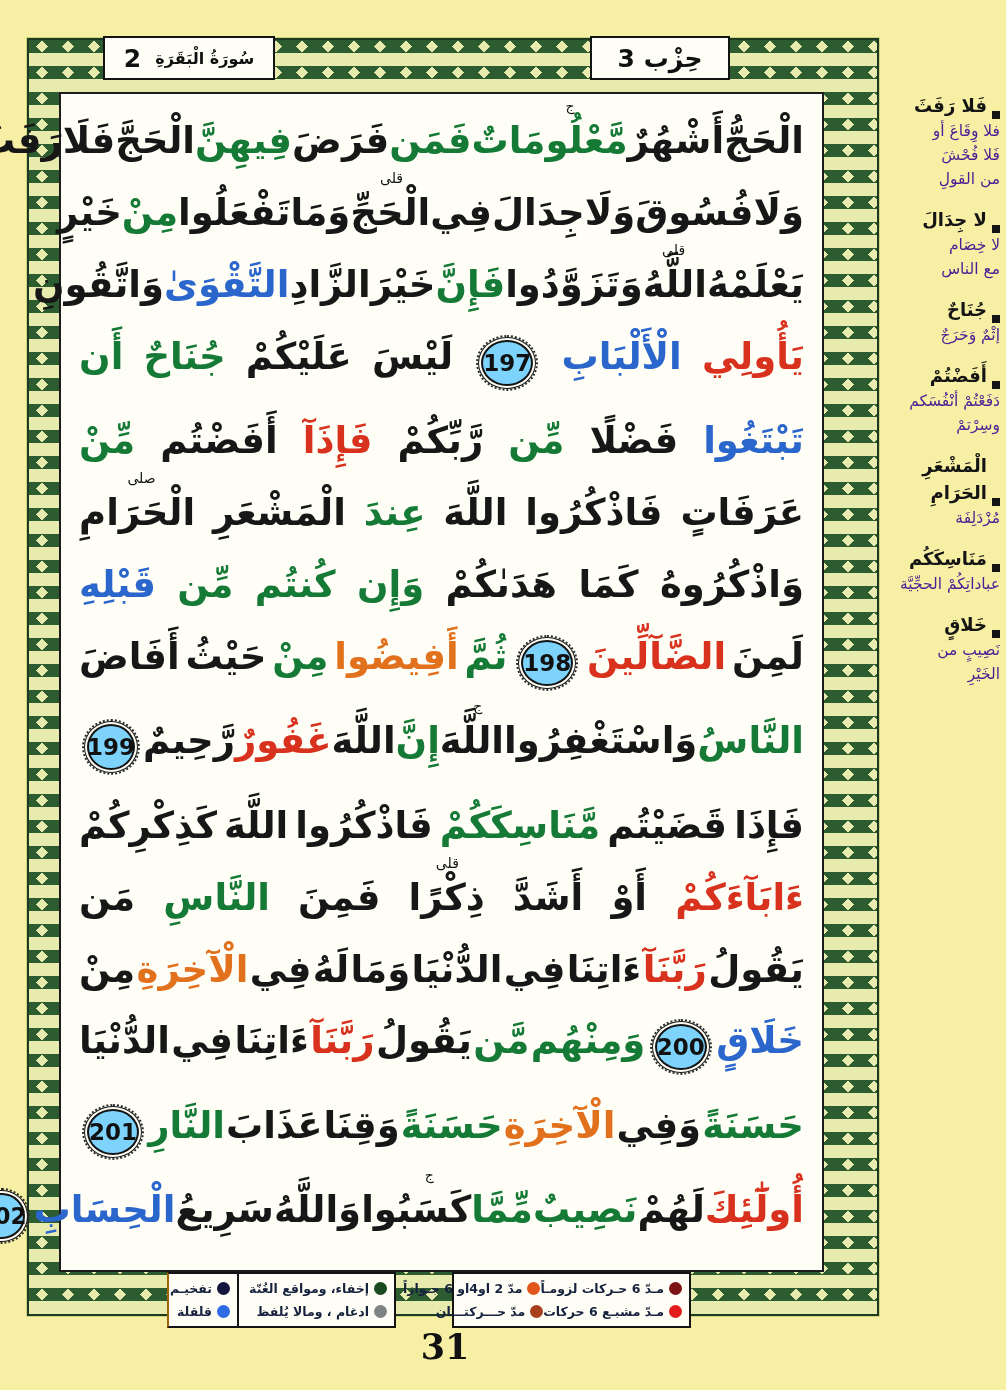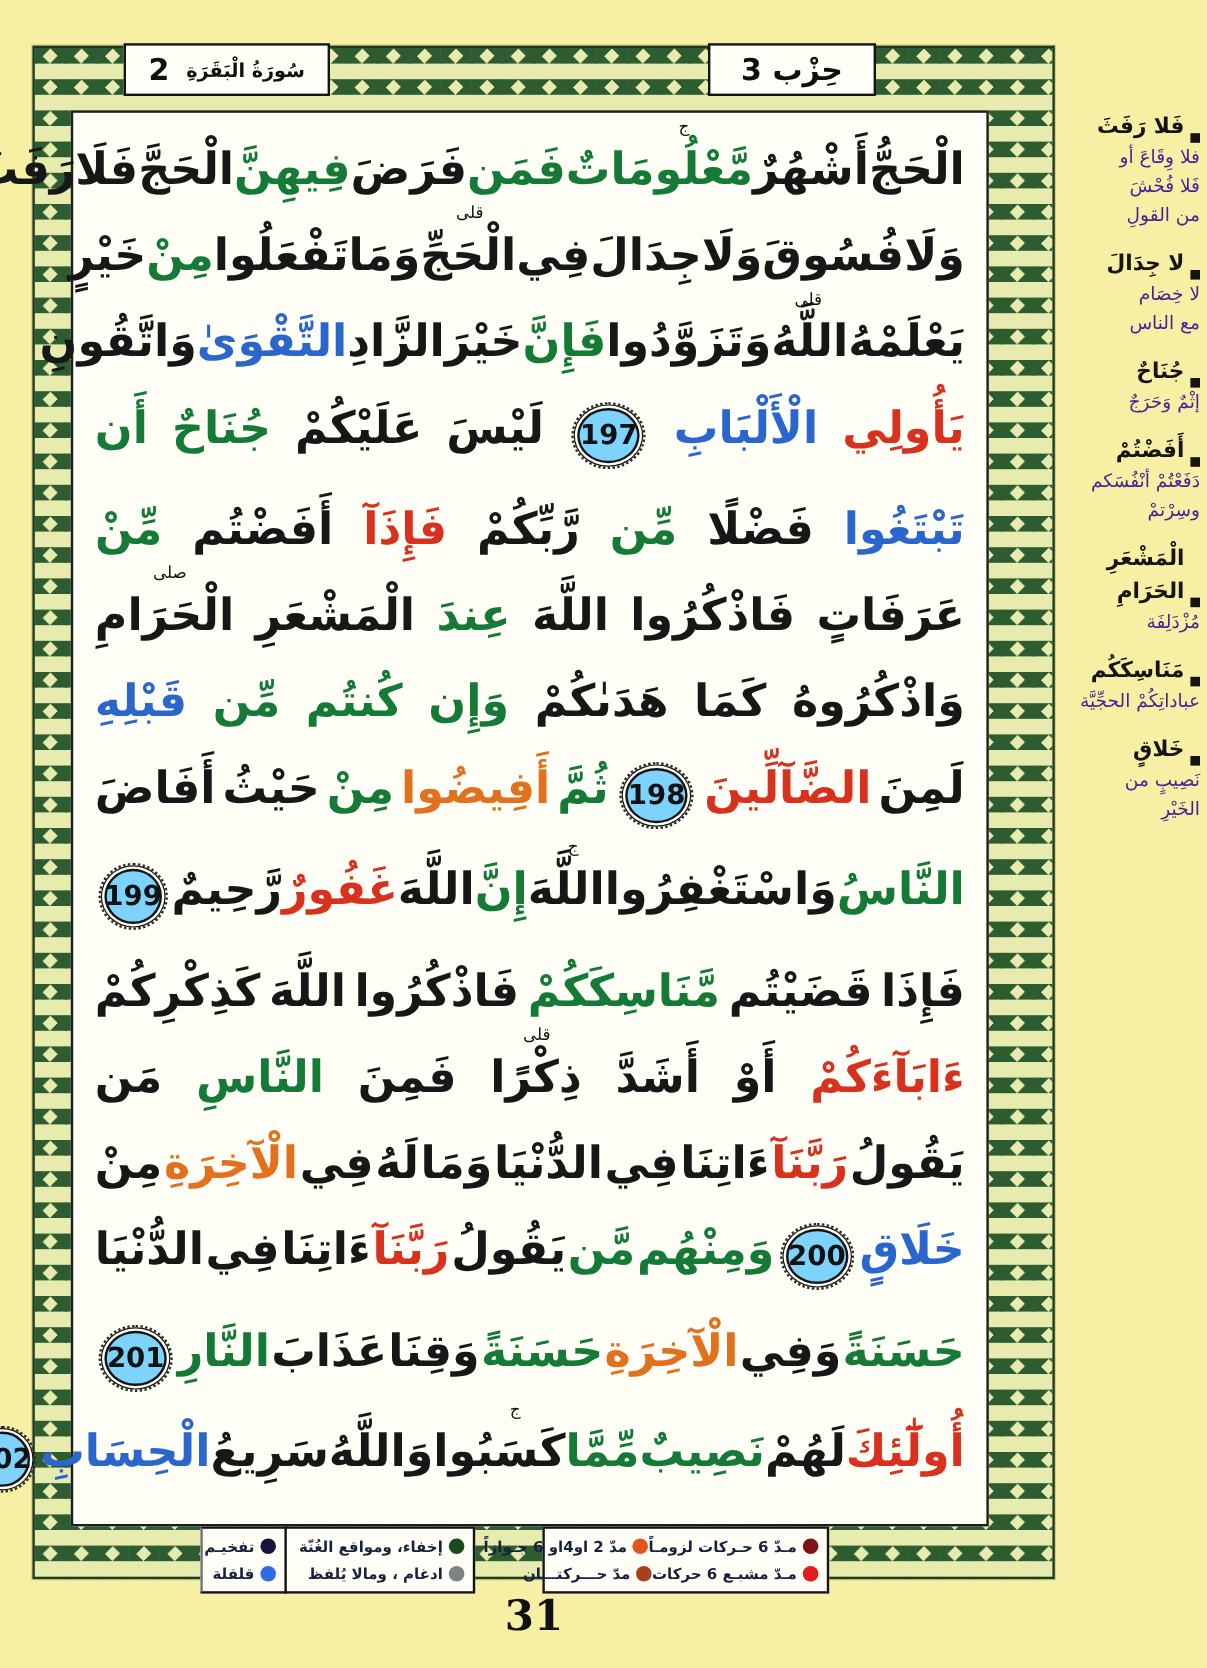--- a/index.html
+++ b/index.html
@@ -51,21 +51,21 @@
   .note{margin-bottom:15px;}
   .note-term{font-size:18px;font-weight:700;color:#141414;line-height:1.5;display:flex;align-items:flex-end;gap:5px;justify-content:flex-start;}
   .bullet{display:inline-block;width:8px;height:8px;background:#141414;flex:0 0 auto;}
   .note-def{font-size:15.5px;color:#4c1d95;line-height:1.55;text-align:right;padding-left:4px;}
 
   
   .lbox{position:absolute;top:1272px;height:56px;background:#fffef6;border:2px solid #141414;
     display:flex;flex-direction:column;justify-content:space-evenly;z-index:6;box-sizing:border-box;}
   .lbox-madd{left:452px;width:239px;}
   .lbox-ghunnah{left:237px;width:159px;}
-  .lbox-tafkhim{left:167px;width:72px;border-left:2px solid #737373;}
+  .lbox-tafkhim{left:167px;width:72px;border-left:2px solid #a16207;}
   .lrow{display:flex;direction:rtl;justify-content:space-between;align-items:center;padding:0 7px;}
   .lentry{display:flex;direction:rtl;align-items:center;gap:5px;}
   .ldot{width:13px;height:13px;border-radius:50%;flex:0 0 auto;}
   .llabel{font-size:12.5px;font-weight:700;color:#15213d;white-space:nowrap;}
 
   .page-number{position:absolute;left:395px;top:1326px;width:100px;text-align:center;
     font-family:"DejaVu Serif",serif;font-size:35px;font-weight:700;color:#111;}
 </style>
 </head>
 <body>

